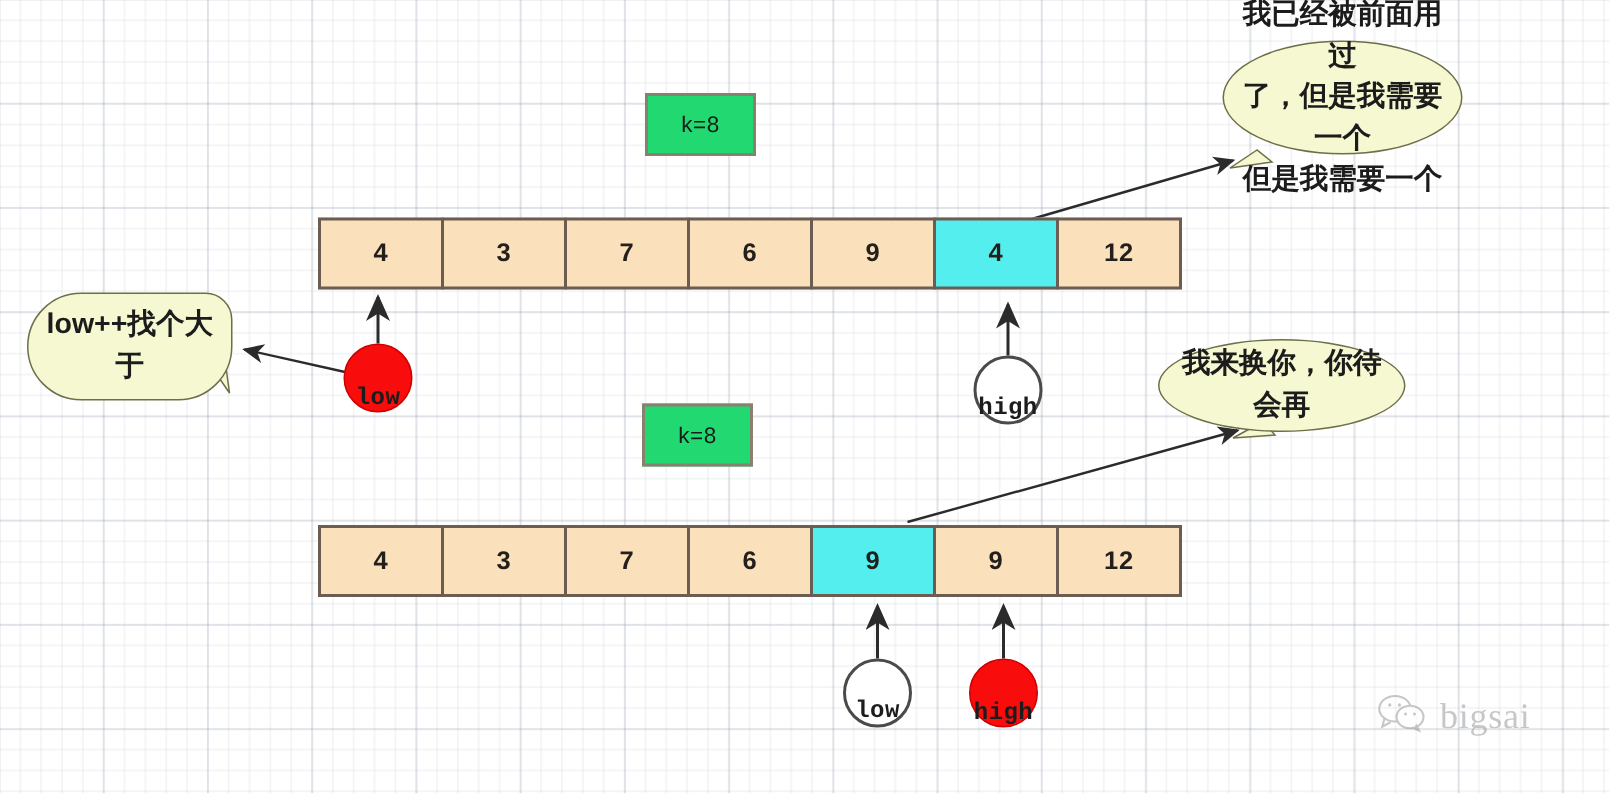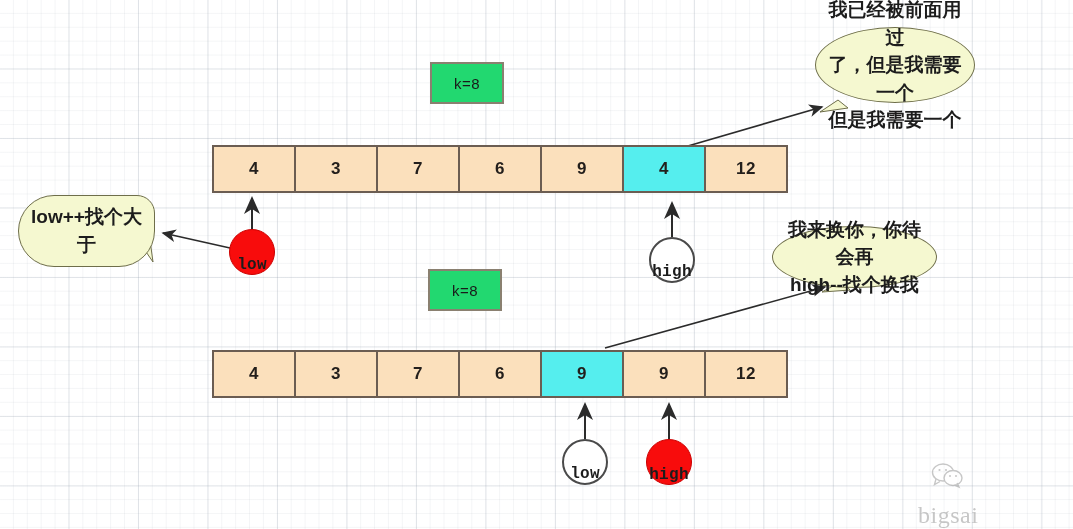--- a/index.html
+++ b/index.html
@@ -218,25 +218,24 @@
 
   <div class="bubble rrect" style="left:18px; top:195px; width:137px; height:72px; border-radius:40px 20px 40px 40px;">
     <div class="lines">
       <div>low++找个大于</div>
     </div>
   </div>
 
   <div class="bubble oval" style="left:772px; top:226px; width:165px; height:62px;">
     <div class="lines">
       <div>我来换你，你待会再</div>
-      <div>high--找个换我</div>
     </div>
   </div>
 
-  <div class="watermark" style="left:918px; top:462px;flex-direction:column;">
+  <div class="watermark" style="left:918px; top:462px;">
     <span>
       <svg width="34" height="28" viewBox="0 0 34 28">
         <ellipse cx="12" cy="10.5" rx="10.5" ry="8.5" fill="none" stroke="#9a9a9a" stroke-width="1.4"></ellipse>
         <path d="M5,17 L3.5,22.5 L9,19.5" fill="none" stroke="#9a9a9a" stroke-width="1.4"></path>
         <circle cx="8.5" cy="8" r="1.1" fill="#9a9a9a"></circle>
         <circle cx="15" cy="8" r="1.1" fill="#9a9a9a"></circle>
         <ellipse cx="22" cy="16" rx="9" ry="7.5" fill="#ffffff" stroke="#9a9a9a" stroke-width="1.4"></ellipse>
         <circle cx="19" cy="14" r="1" fill="#9a9a9a"></circle>
         <circle cx="25" cy="14" r="1" fill="#9a9a9a"></circle>
         <path d="M26,21 L28,25 L23.5,23" fill="none" stroke="#9a9a9a" stroke-width="1.4"></path>

